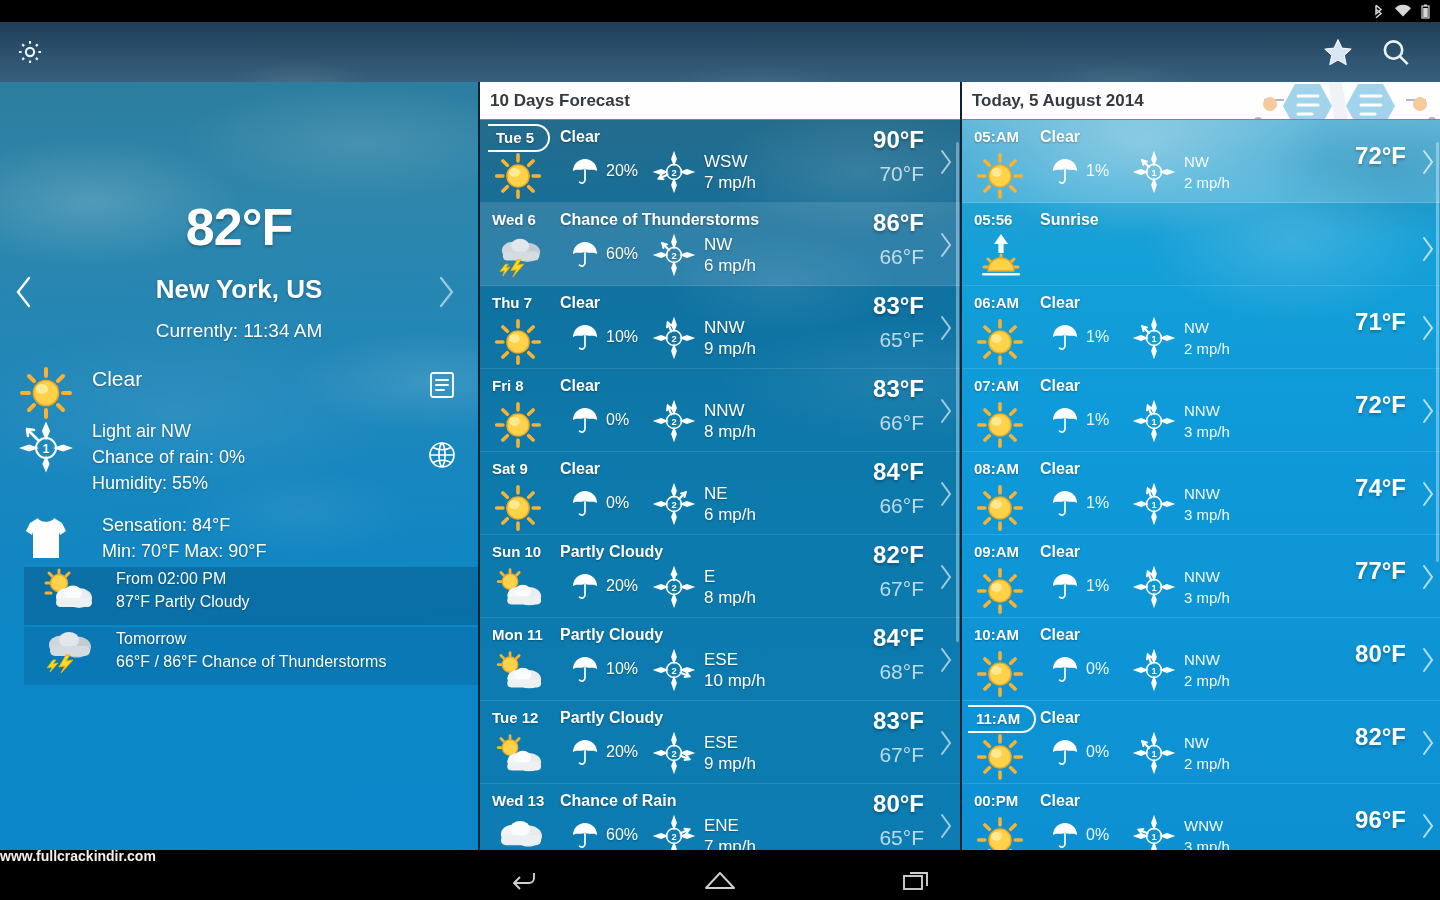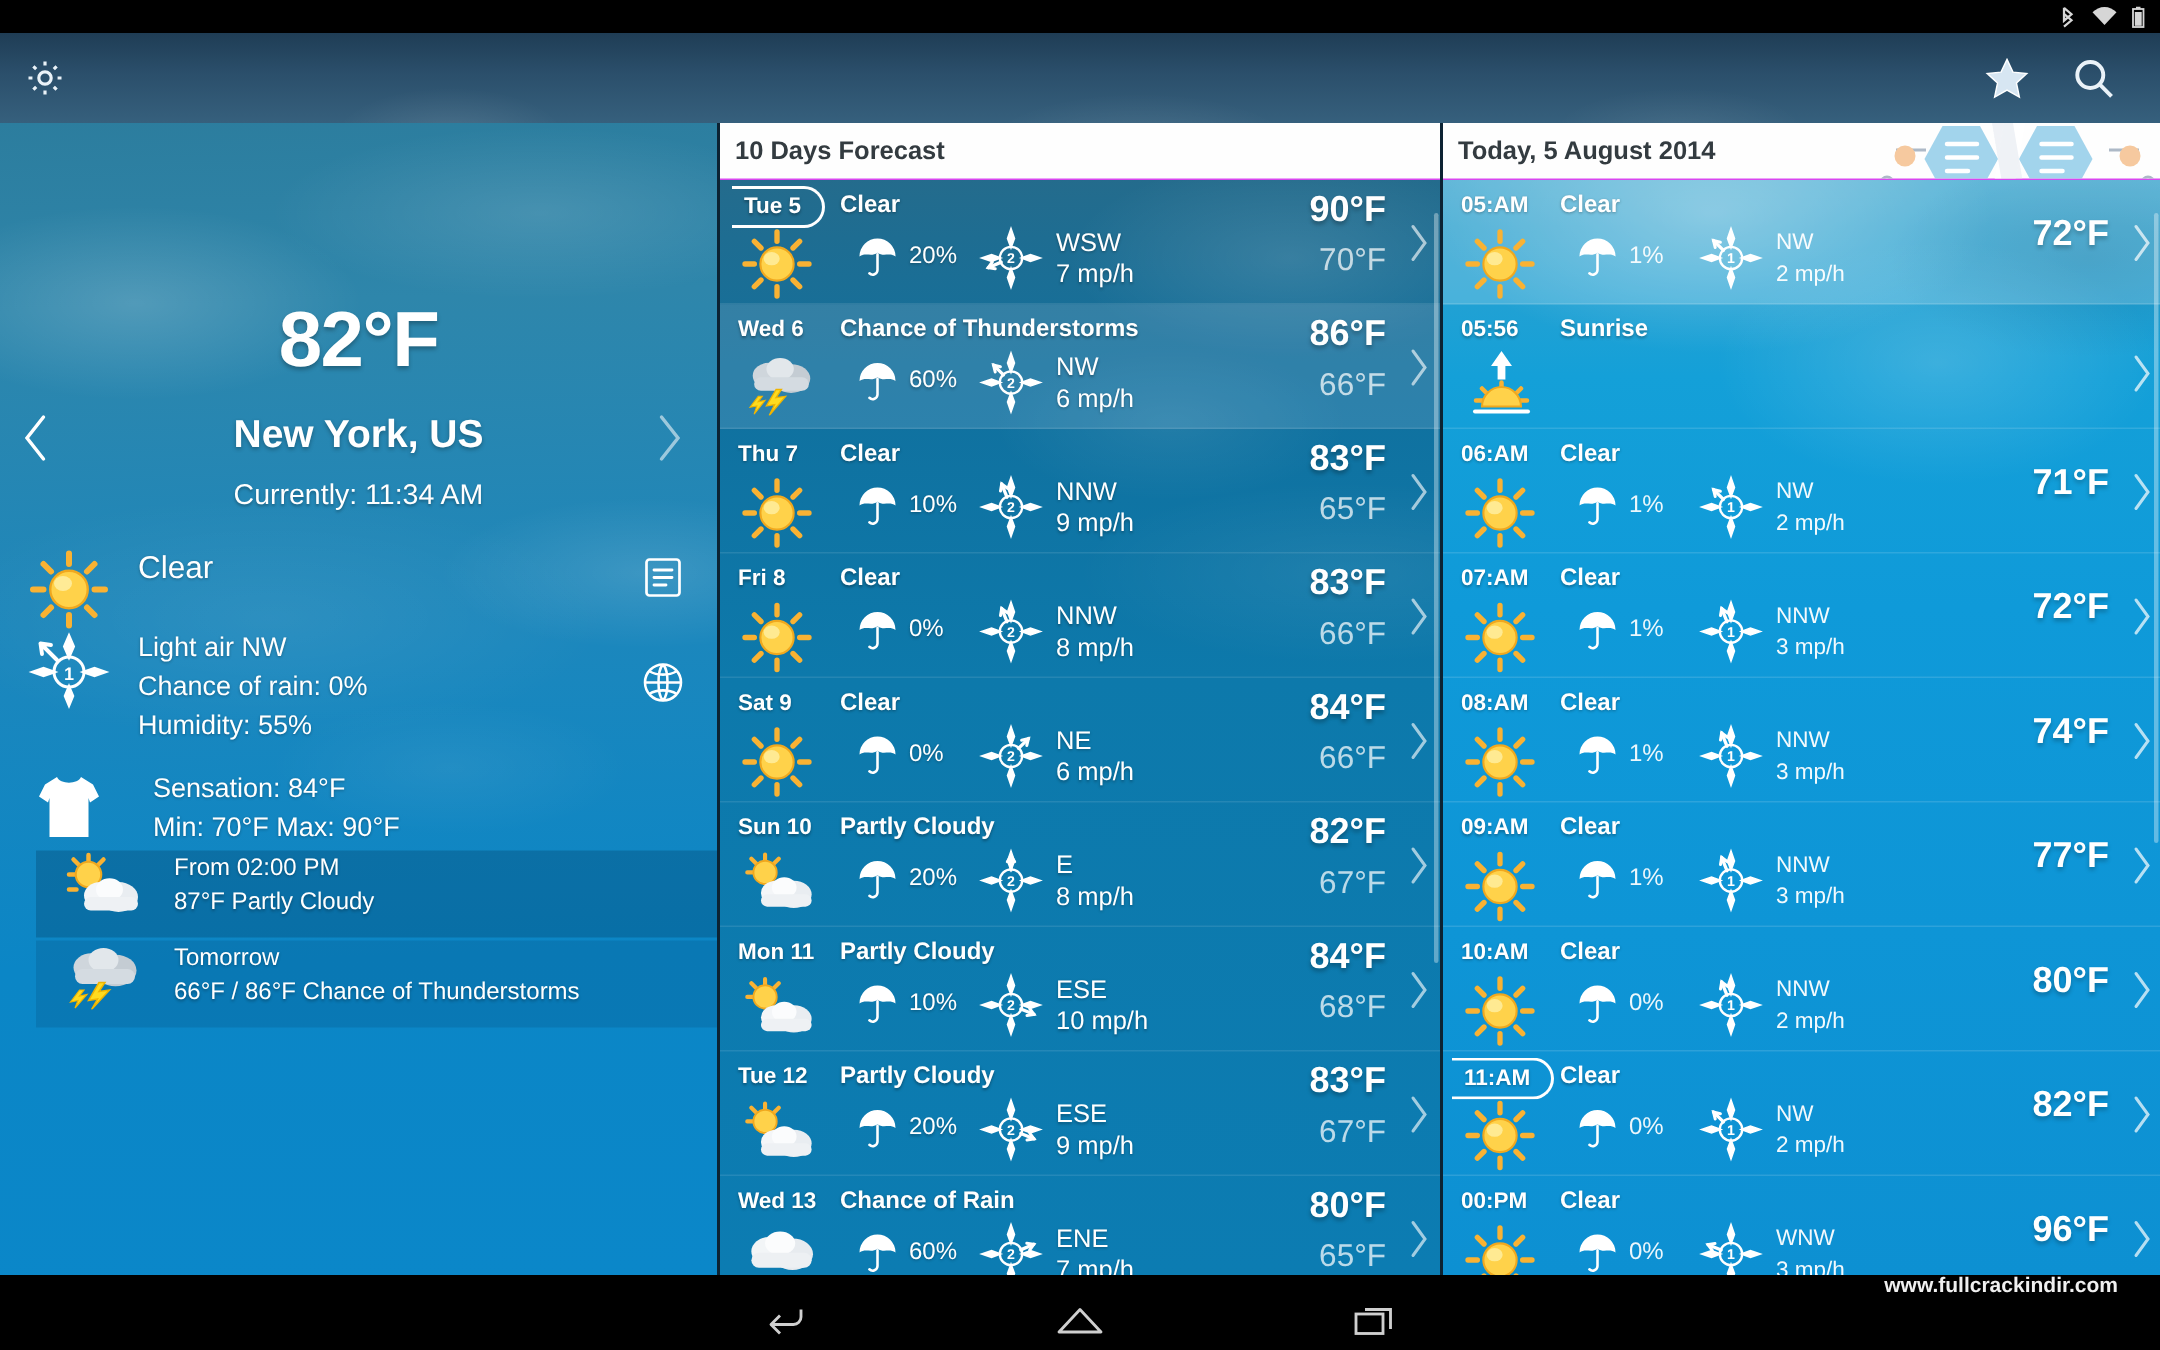--- a/index.html
+++ b/index.html
@@ -166,21 +166,21 @@
   .hrow .htemp { position: absolute; right: 36px; top: 22px; color:#fff; font-size: 24px;
                  font-weight: bold; text-shadow: 0 2px 3px rgba(0,0,0,.25); }
   .hrow .chev { position: absolute; right: 6px; top: 28px; }
   .hrow .sep { position: absolute; left:0; bottom:0; width:480px; height:1px;
                background: rgba(255,255,255,.13); }
   .hrow.sunrise .sunicon { position: absolute; left: 16px; top: 28px; width: 46px; height: 48px; }
   .hrow.sunrise .chev { top: 32px; }
 
   
   #navbar { position: absolute; left:0; top:850px; width:1440px; height:50px; background:#000; }
-  #watermark { position: absolute; left: 0; top: -2px; width: 1412px; text-align: right;
+  #watermark { position: absolute; left: 0; top: -2px; width: 1412px; text-align: left;
                color: #f0f0f0; font-size: 14px; font-weight: bold; }
   #navbtns { position: absolute; left:0; top: 10px; width: 1440px; height: 40px;
              display:flex; align-items:center; justify-content:center; gap: 140px; }
   .navbtn { width: 56px; height: 36px; display:flex; align-items:center; justify-content:center; cursor:pointer; }
 
   
   .scrollbar { position: absolute; right: 1px; width: 3px; background: rgba(255,255,255,.35);
                border-radius: 2px; z-index: 9; }
 </style>
 </head>

